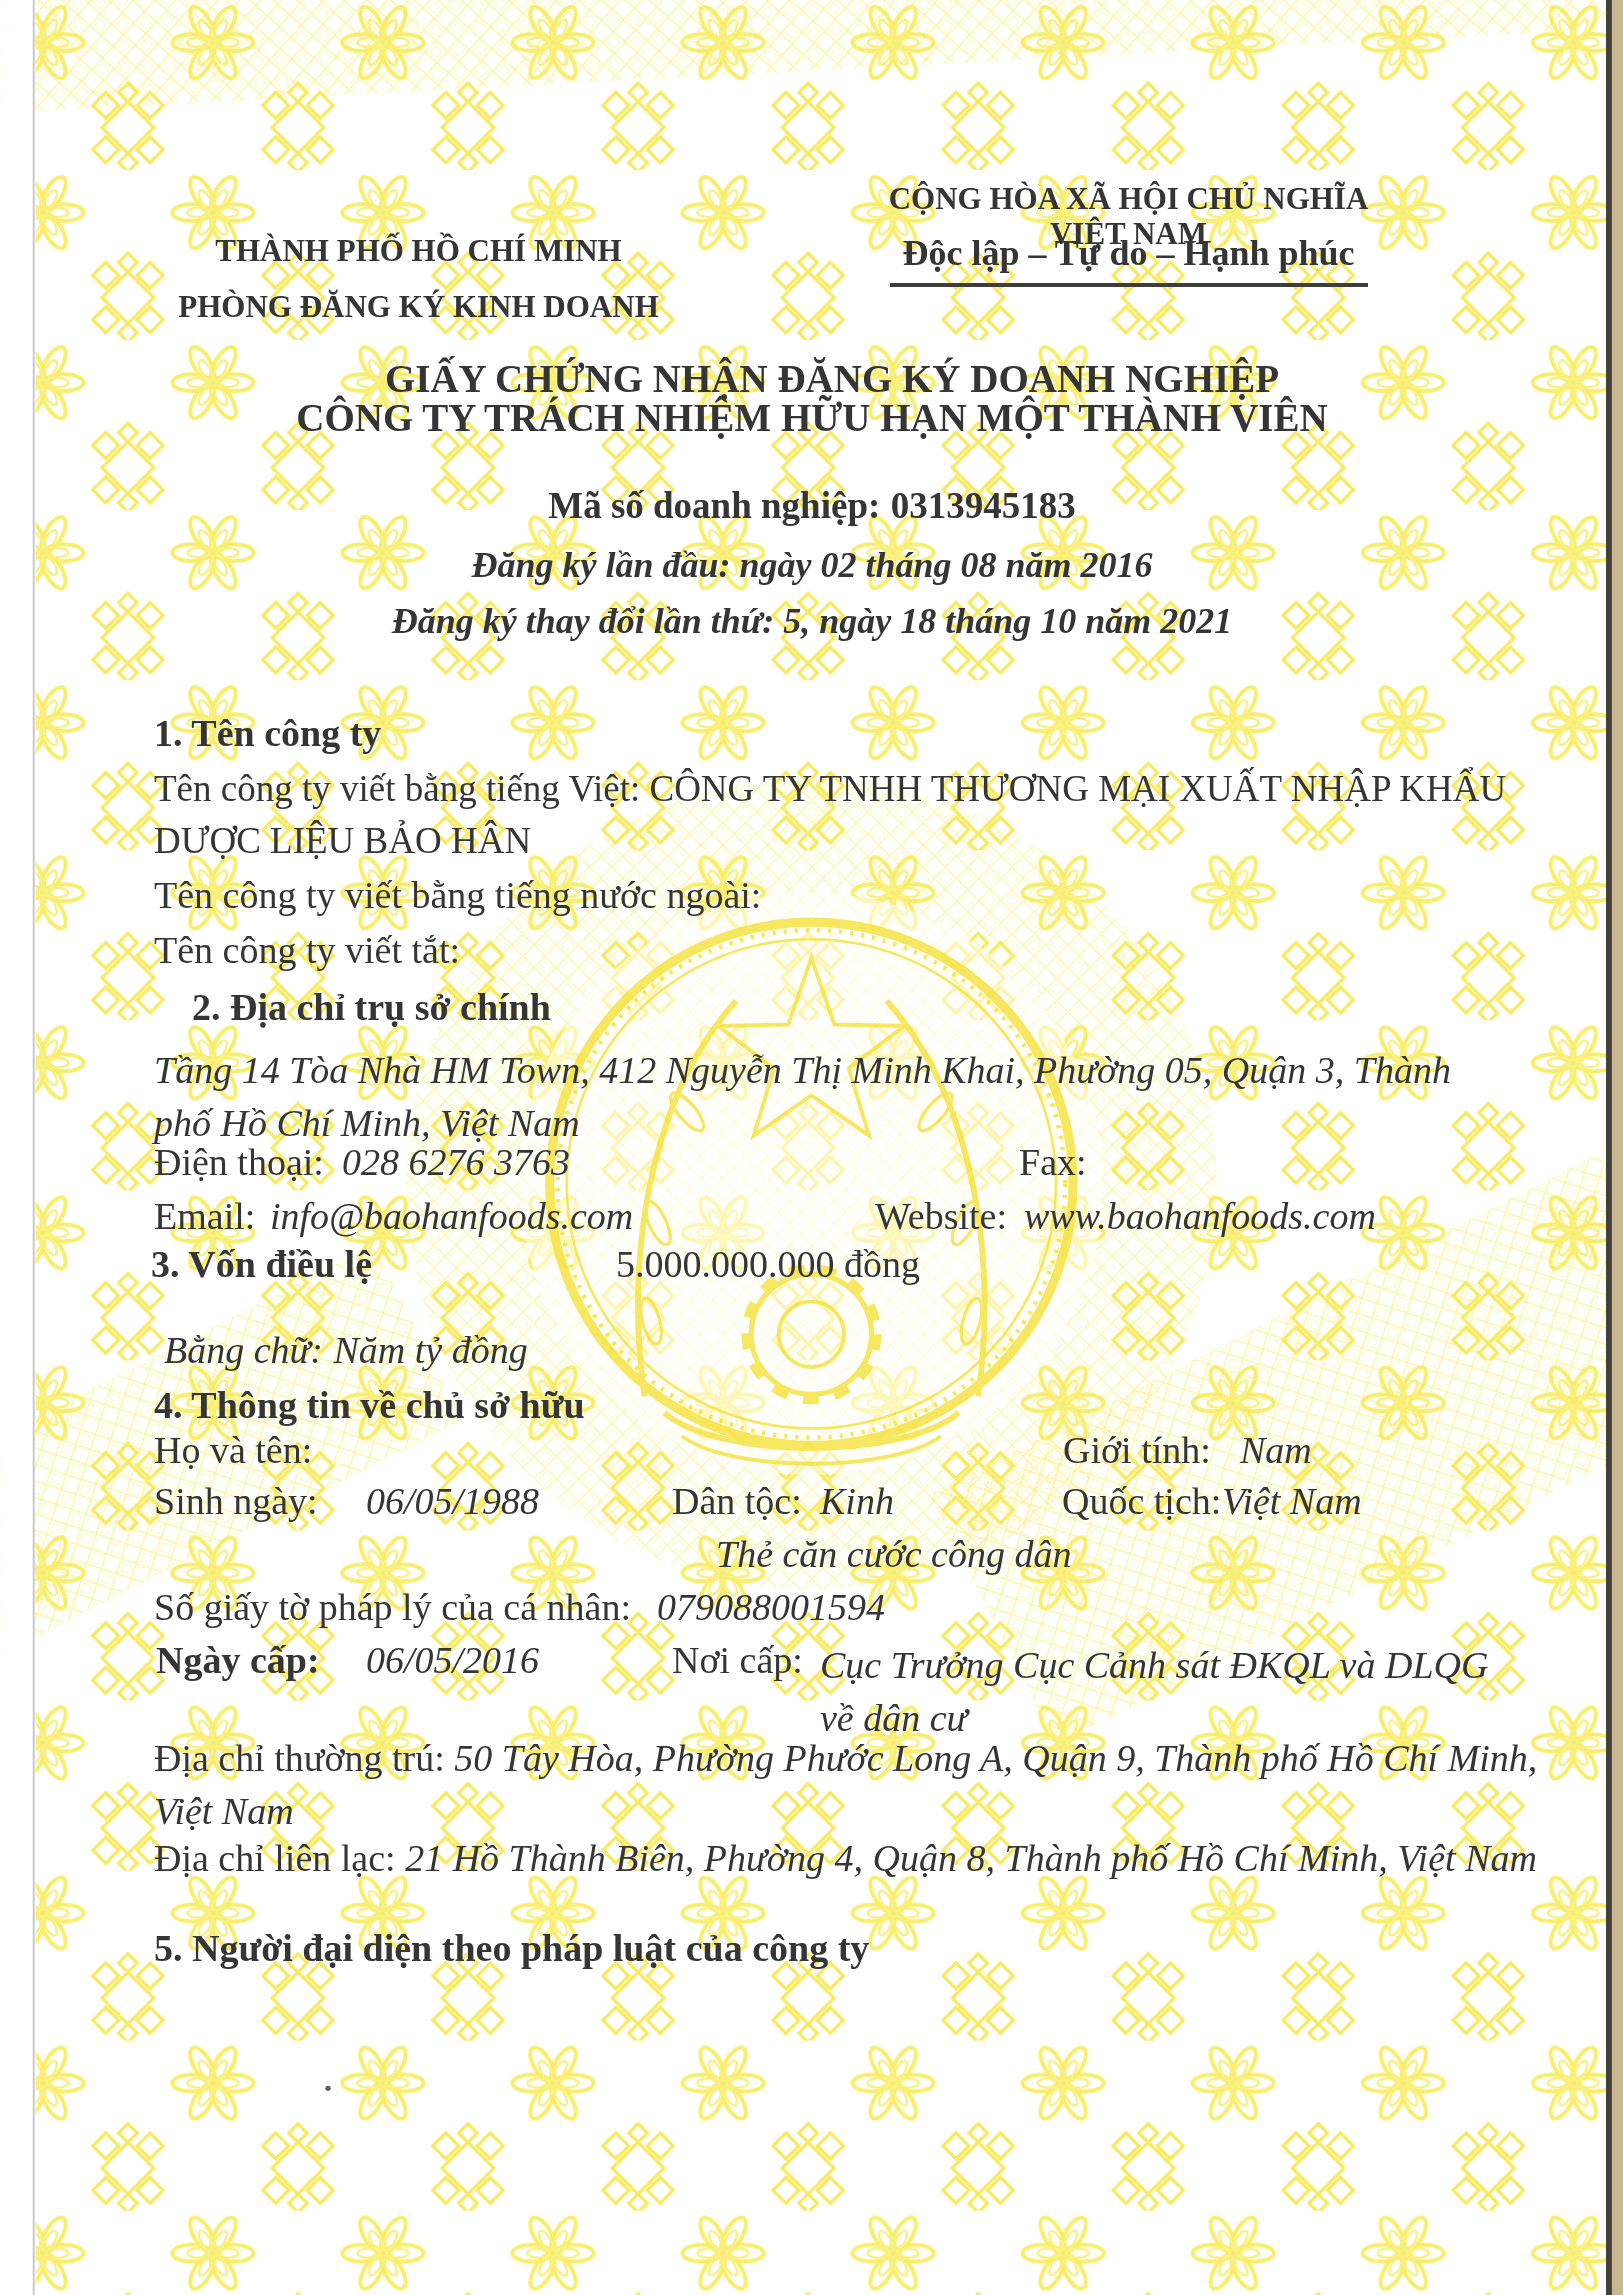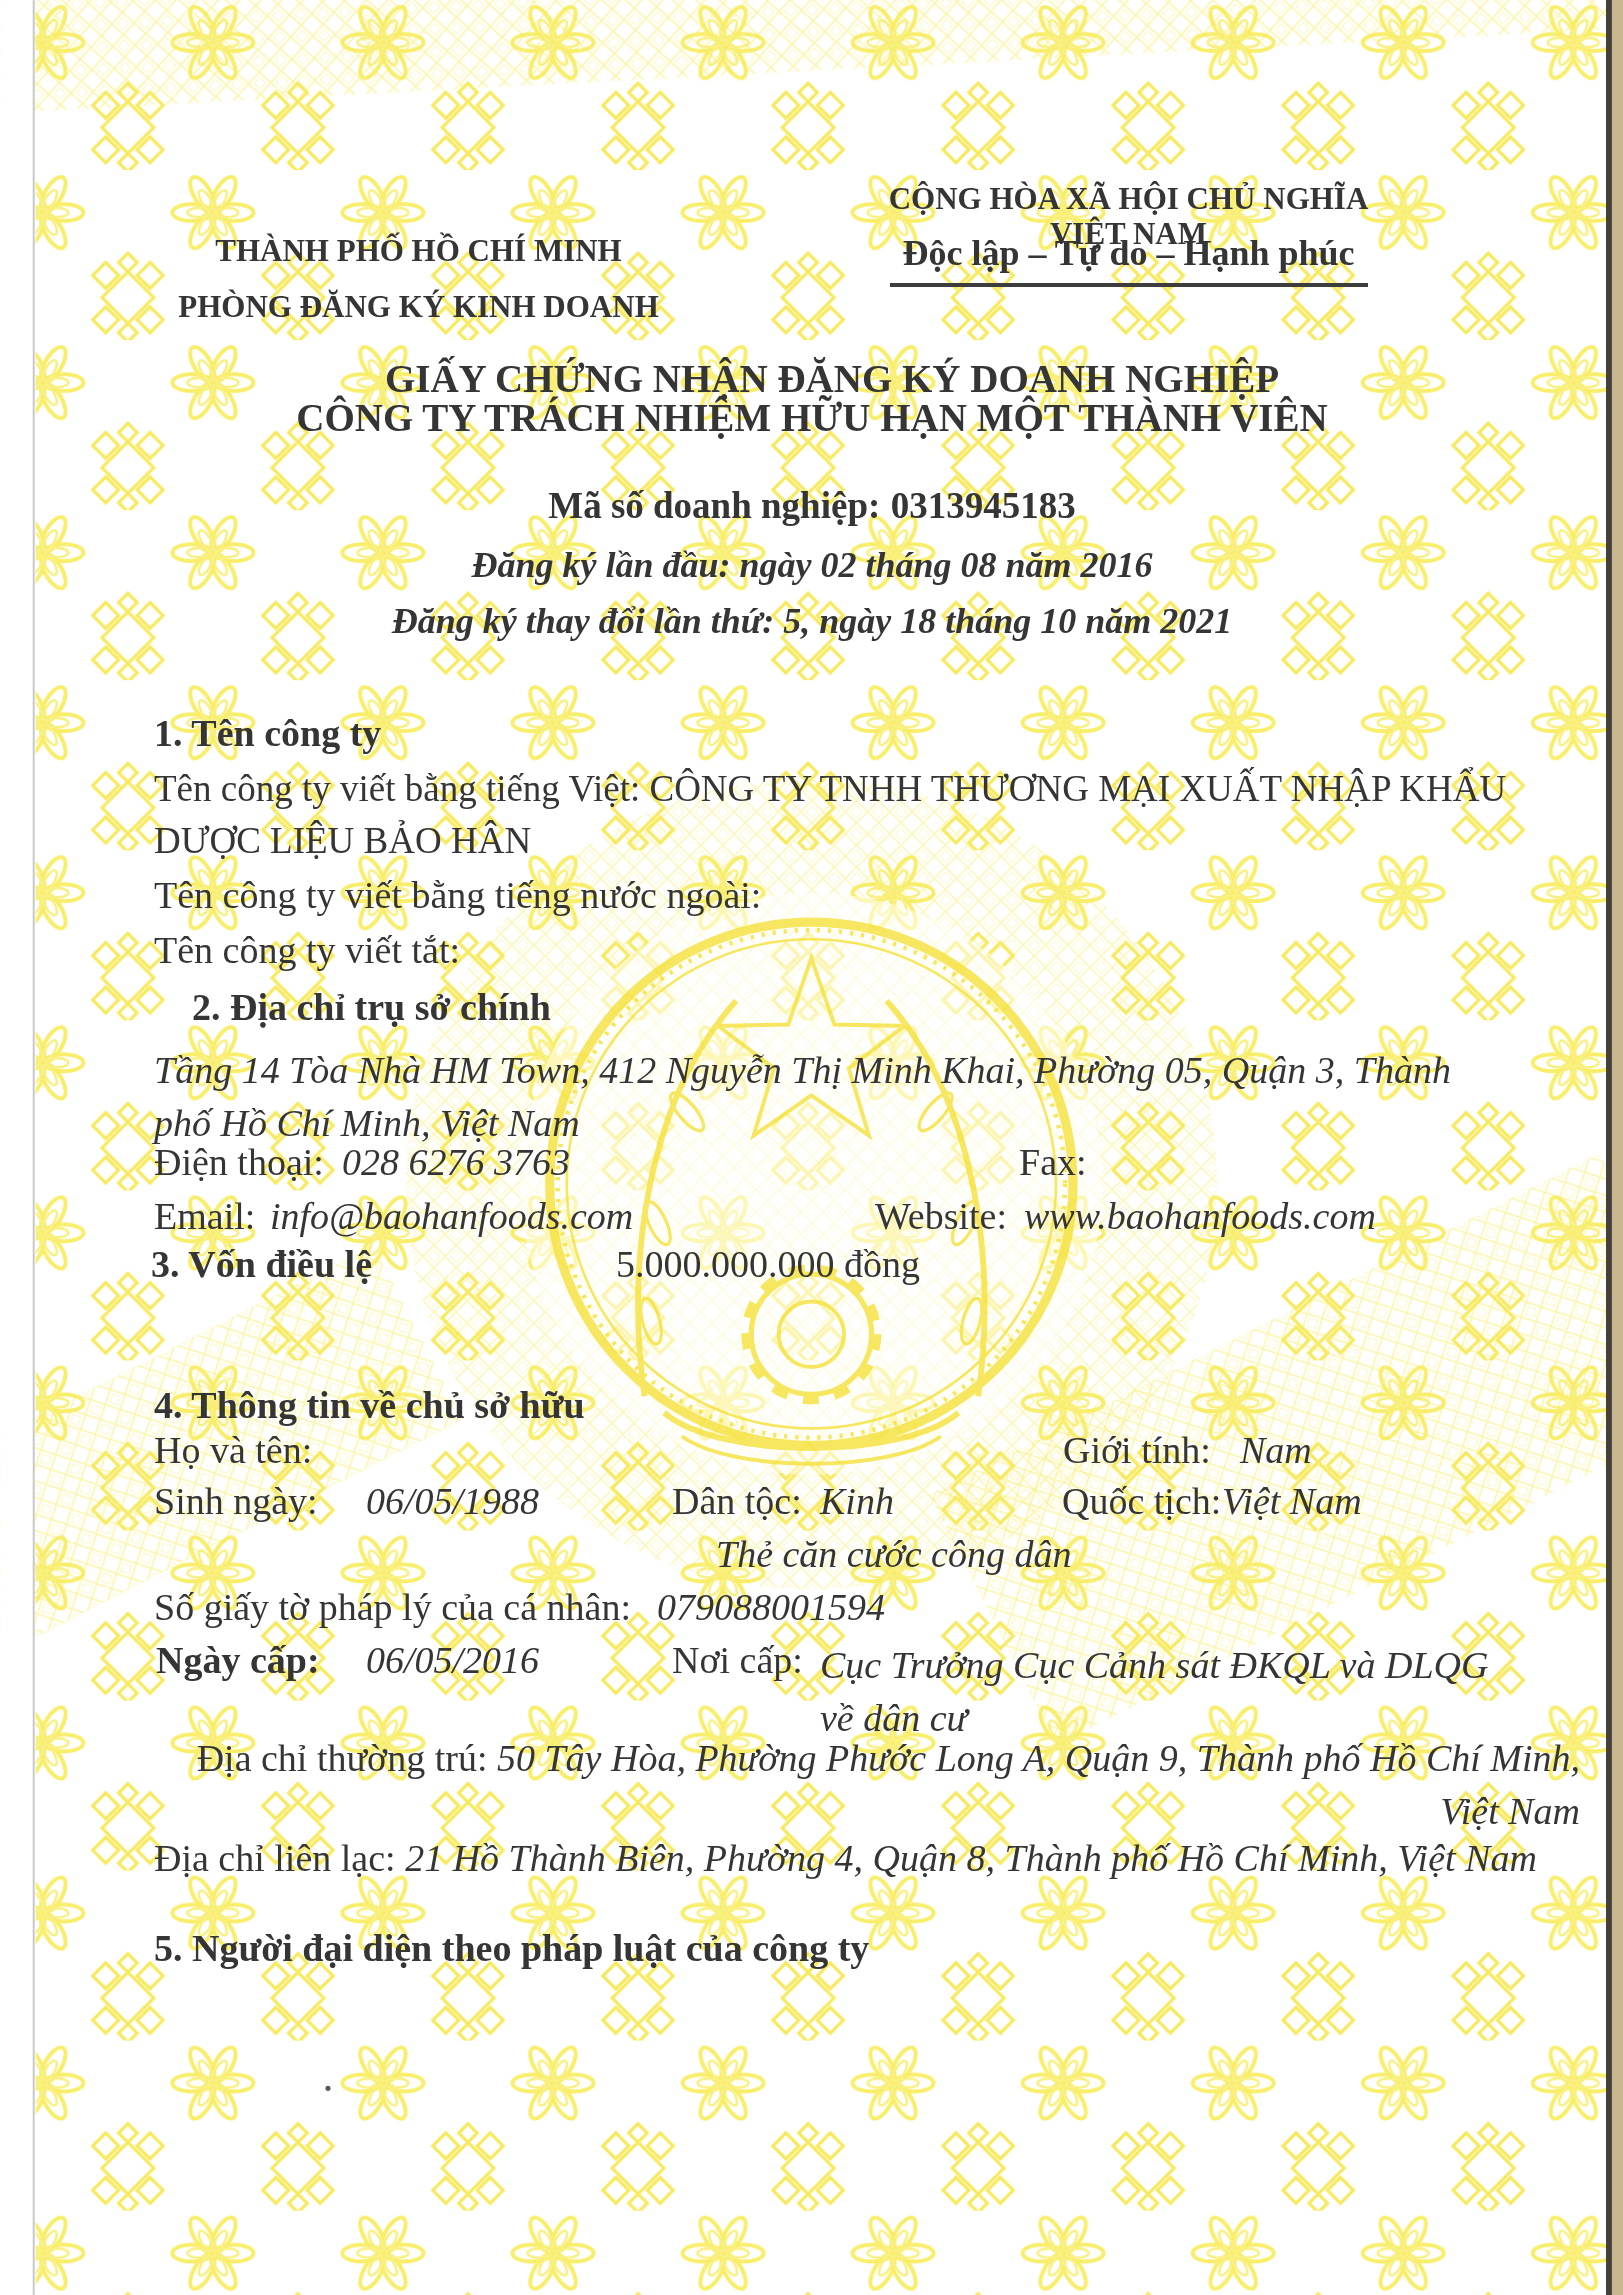--- a/index.html
+++ b/index.html
@@ -136,20 +136,23 @@
   <div class="abs fs58 i" style="left:342px;top:1141px;">028 6276 3763</div>
   <div class="abs fs58" style="left:1019px;top:1141px;">Fax:</div>
 
   <div class="abs fs58" style="left:154px;top:1195px;">Email:</div>
   <div class="abs fs58 i" style="left:270px;top:1195px;">info@baohanfoods.com</div>
   <div class="abs fs58" style="left:875px;top:1195px;">Website:</div>
   <div class="abs fs58 i" style="left:1024px;top:1195px;">www.baohanfoods.com</div>
 
   <div class="abs fs58 b" style="left:151px;top:1243px;">3. Vốn điều lệ</div>
   <div class="abs fs58" style="left:616px;top:1243px;">5.000.000.000 đồng</div>
+  <div class="abs fs58 i" style="left:164px;top:1329px;">
+    <span class="lblgap">Bằng chữ:</span><span>Năm tỷ đồng</span>
+  </div>
 
   <div class="abs fs58 b" style="left:154px;top:1384px;">4. Thông tin về chủ sở hữu</div>
 
   <div class="abs fs58" style="left:154px;top:1429px;">Họ và tên:</div>
   <div class="abs fs58" style="left:1063px;top:1429px;">Giới tính:</div>
   <div class="abs fs58 i" style="left:1240px;top:1429px;">Nam</div>
 
   <div class="abs fs58" style="left:154px;top:1480px;">Sinh ngày:</div>
   <div class="abs fs58 i" style="left:366px;top:1480px;">06/05/1988</div>
   <div class="abs fs58" style="left:672px;top:1480px;">Dân tộc:</div>
@@ -160,21 +163,21 @@
   <div class="abs fs58 i" style="left:716px;top:1533px;">Thẻ căn cước công dân</div>
 
   <div class="abs fs58" style="left:154px;top:1586px;">Số giấy tờ pháp lý của cá nhân:</div>
   <div class="abs fs58 i" style="left:657px;top:1586px;">079088001594</div>
 
   <div class="abs fs58" style="left:156px;top:1639px;font-weight:bold;">Ngày cấp:</div>
   <div class="abs fs58 i" style="left:366px;top:1639px;">06/05/2016</div>
   <div class="abs fs58" style="left:672px;top:1639px;">Nơi cấp:</div>
   <div class="abs fs58 i wrapblock" style="left:820px;top:1639px;width:700px;">Cục Trưởng Cục Cảnh sát ĐKQL và DLQG về dân cư</div>
 
-  <div class="abs fs58 wrapblock" style="left:154px;top:1732px;width:1426px;text-align:right;">
+  <div class="abs fs58 wrapblock" style="left:154px;top:1732px;width:1426px;">
     <span>Địa chỉ thường trú:</span>
     <span class="i">50 Tây Hòa, Phường Phước Long A, Quận 9, Thành phố Hồ Chí Minh, Việt Nam</span>
   </div>
 
   <div class="abs fs58 wrapblock" style="left:154px;top:1832px;width:1426px;">
     <span>Địa chỉ liên lạc:</span>
     <span class="i">21 Hồ Thành Biên, Phường 4, Quận 8, Thành phố Hồ Chí Minh, Việt Nam</span>
   </div>
 
   <div class="abs fs58 b" style="left:154px;top:1927px;">5. Người đại diện theo pháp luật của công ty</div>

